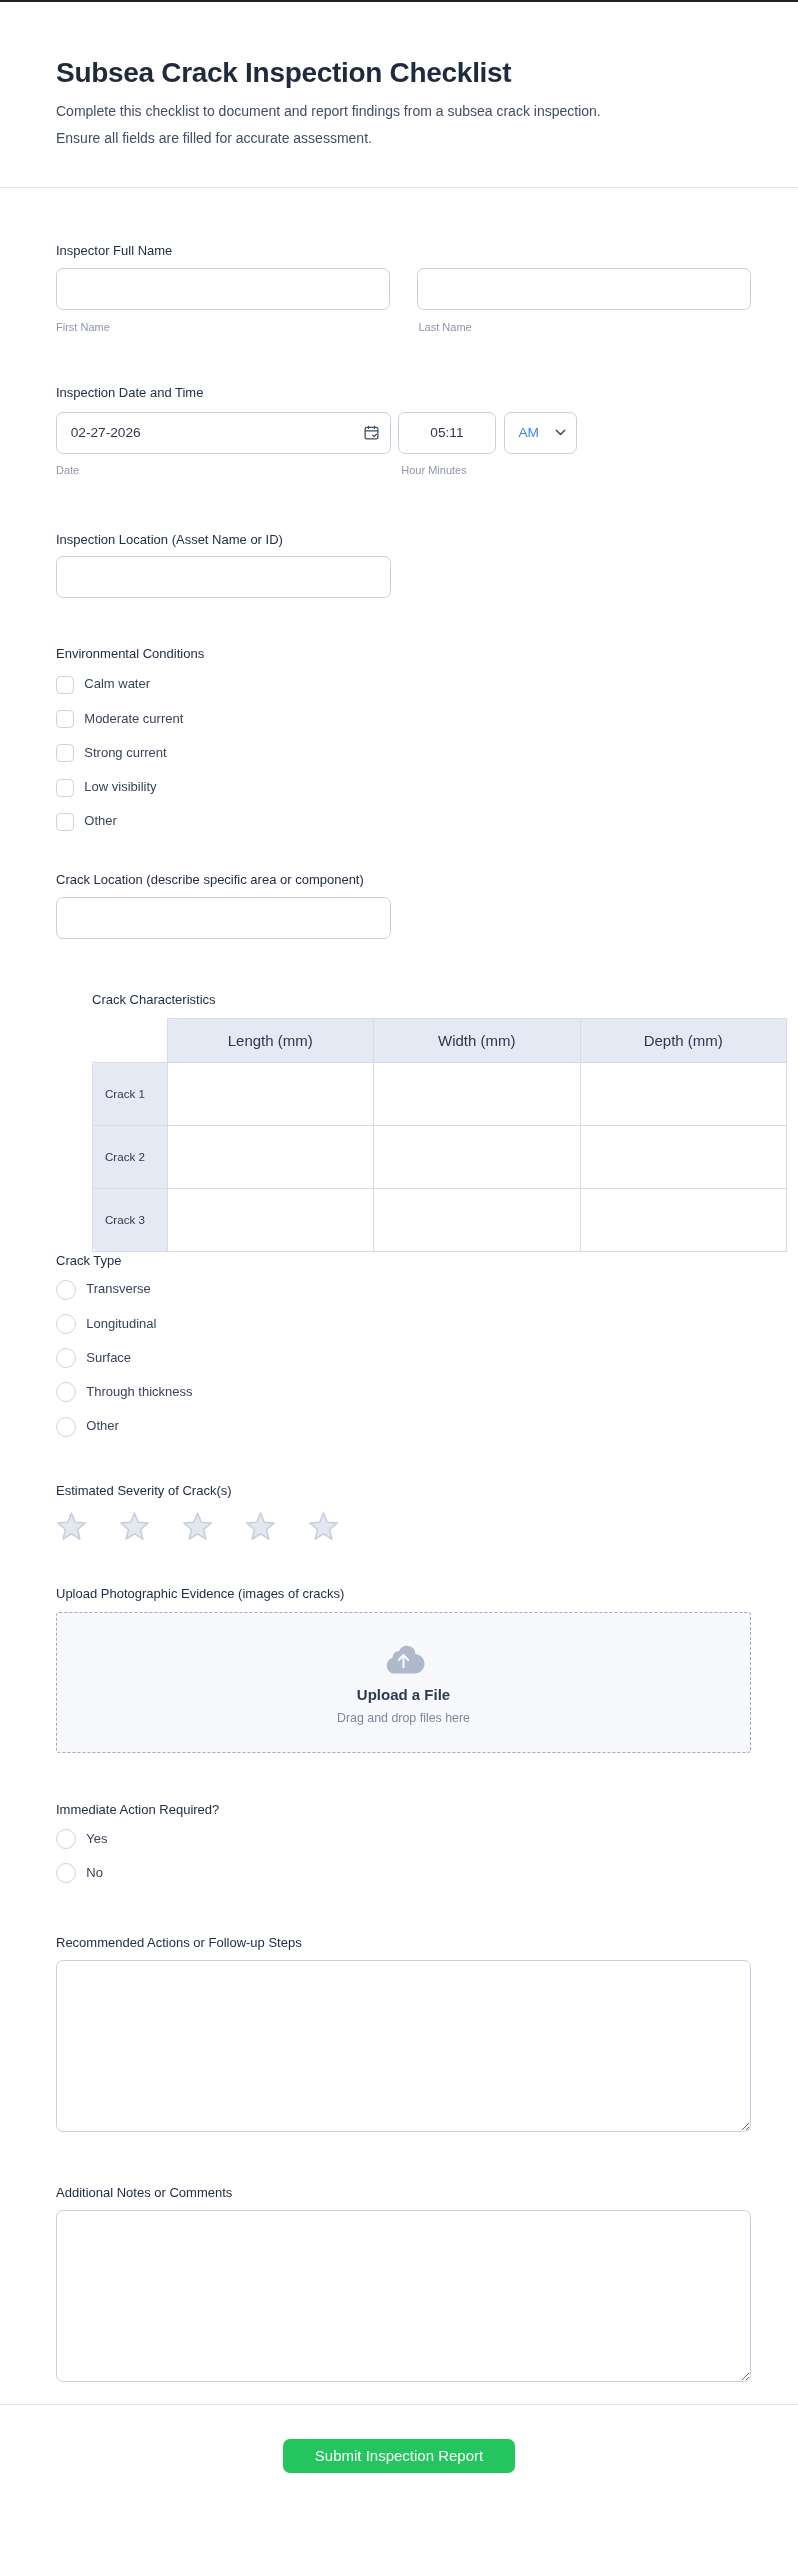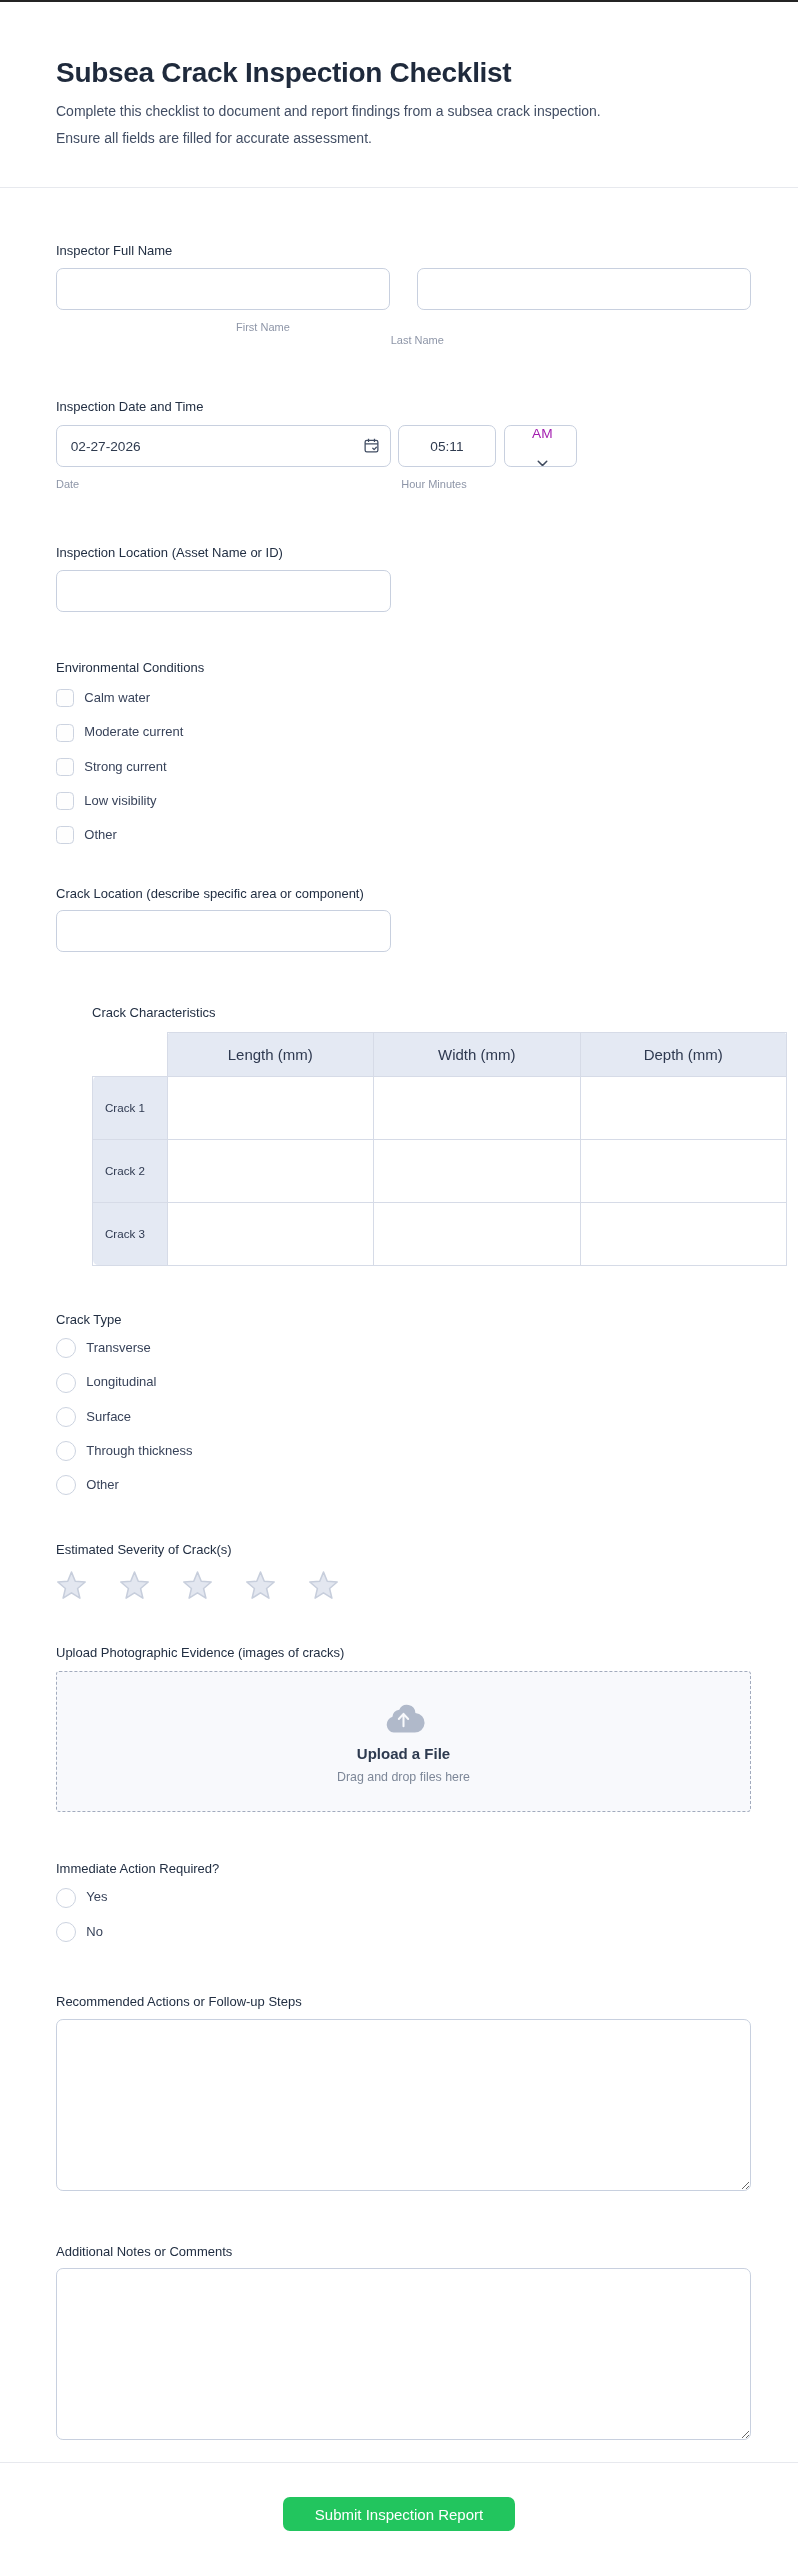--- a/index.html
+++ b/index.html
@@ -36,36 +36,36 @@
     border:0.9px solid #c8d0df;border-radius:6.9px;background:#fff;
     font-family:"Liberation Sans",sans-serif;
     font-size:13.7px;color:#2f3b4f;padding:0 13.7px;outline:none;
   }
   .row{display:flex;align-items:center;}
   .w390{width:335px;}
   .gap32{gap:27.5px;}
 
   #sec-name{margin-top:54px;}
   #name-inputs{margin-top:8.6px;}
-  #name-sublabels{margin-top:11px;flex-direction:column;}
+  #name-sublabels{margin-top:11px;}
   #name-sublabels .sublabel{width:335px;}
   #name-sublabels .sublabel + .sublabel{margin-left:27.5px;width:auto;}
 
   #sec-datetime{margin-top:50px;}
   #dt-inputs{margin-top:10.3px;gap:6.9px;}
   .date-wrap{position:relative;width:335px;}
   .date-wrap .ti{width:100%;padding-right:44px;}
   .cal-icon{position:absolute;right:11px;top:12px;width:17px;height:17px;cursor:pointer;}
   .time-input{width:98px;text-align:center;padding:0 1px;}
   .select{
     box-sizing:border-box;height:42px;width:73px;margin-left:1.7px;
     border:0.9px solid #c8d0df;border-radius:6.9px;background:#fff;
     display:flex;align-items:center;justify-content:space-between;
     padding:0 10.3px 0 13px;cursor:pointer;
-    font-size:13.7px;color:#a21caf;flex-direction:column;
+    font-size:13.7px;color:#3b82f6;
   }
   #dt-sublabels{margin-top:10.3px;}
   #dt-sublabels .sublabel:first-child{width:335px;}
   #dt-sublabels .sublabel + .sublabel{margin-left:10.3px;}
 
   #sec-location{margin-top:53px;}
   #sec-location .ti{margin-top:8.6px;display:block;}
 
   #sec-env{margin-top:47px;}
   .opt-list{margin-top:12px;display:flex;flex-direction:column;gap:13.7px;}
@@ -98,21 +98,21 @@
   table.crack tbody th{
     background:#e4e9f3;font-size:11.6px;color:#2e3950;text-align:left;
     padding:0 8.6px 0 12px;font-weight:400;line-height:16.3px;
   }
   table.crack tbody td{background:#fff;height:60px;}
   table.crack thead th:nth-child(2){border-top-left-radius:5.2px;}
   table.crack thead th:last-child{border-top-right-radius:5.2px;}
   table.crack tbody tr:first-child th{border-top-left-radius:5.2px;}
   table.crack tbody tr:last-child th{border-bottom-left-radius:5.2px;}
 
-  #sec-type{margin-top:45px;}
+  #sec-type{}
   #sec-type .opt-list{margin-top:10.3px;}
 
   #sec-severity{margin-top:45px;}
   .stars{margin-top:12px;display:flex;gap:32px;}
   .star{width:31px;height:30px;cursor:pointer;}
 
   #sec-upload{margin-top:44px;}
   .upload-box{
     box-sizing:border-box;margin-top:10.3px;width:695px;height:141px;
     border:1.3px dashed #a2abbd;border-radius:3.4px;background:#f8f9fc;

